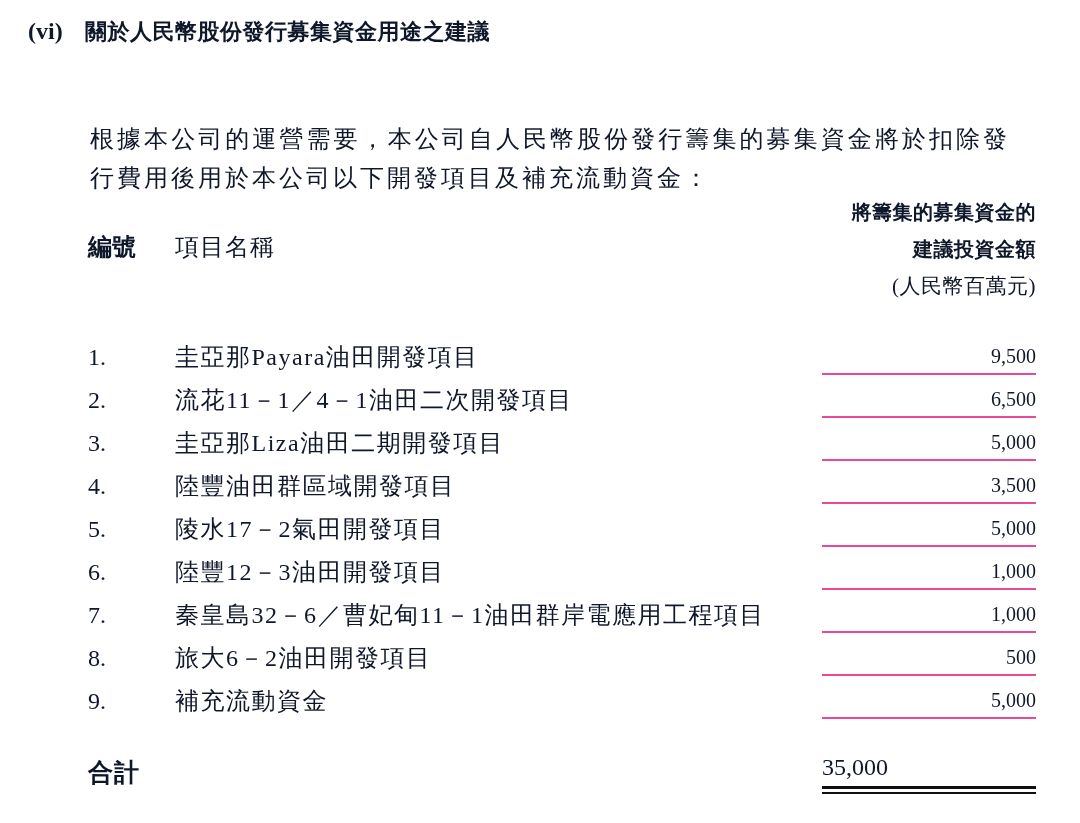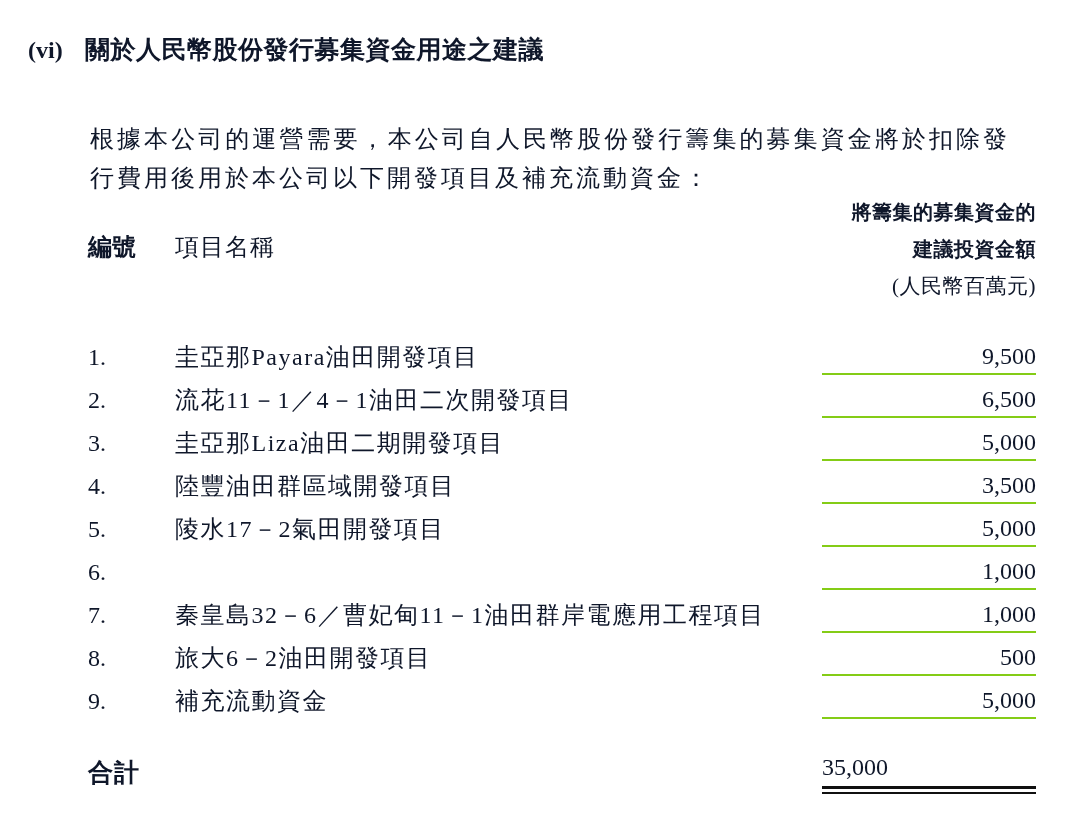--- a/index.html
+++ b/index.html
@@ -27,23 +27,22 @@
     white-space: nowrap;
   }
   .section-marker {
     display: inline-block;
     width: 57px;
     font-weight: bold;
     font-size: 24px;
   }
   .section-title {
     font-weight: bold;
-    font-size: 25px;
+    font-size: 22px;
     letter-spacing: 0.5px;
-    margin-top: 16px;
   }
 
   
   .intro {
     position: absolute;
     top: 96px;
     left: 90px;
     width: 920px;
     font-size: 24px;
     line-height: 39px;
@@ -122,24 +121,24 @@
     font-size: 24px;
     letter-spacing: 1.5px;
     white-space: nowrap;
   }
   .row .amount {
     position: absolute;
     right: 0;
     top: 0;
     width: 214px;
     text-align: right;
-    font-size: 24px;
+    font-size: 20px;
     line-height: 25px;
     padding-bottom: 4px;
-    border-bottom: 2px solid #84cc16;
+    border-bottom: 2px solid #ec4899;
   }
 
   
   .total-row {
     position: absolute;
     top: 754px;
     left: 88px;
     right: 44px;
     height: 55px;
   }
@@ -214,20 +213,21 @@
       <span class="name">陸豐油田群區域開發項目</span>
       <span class="amount">3,500</span>
     </div>
     <div class="row">
       <span class="no">5.</span>
       <span class="name">陵水17－2氣田開發項目</span>
       <span class="amount">5,000</span>
     </div>
     <div class="row">
       <span class="no">6.</span>
+      <span class="name">陸豐12－3油田開發項目</span>
       <span class="amount">1,000</span>
     </div>
     <div class="row">
       <span class="no">7.</span>
       <span class="name">秦皇島32－6／曹妃甸11－1油田群岸電應用工程項目</span>
       <span class="amount">1,000</span>
     </div>
     <div class="row">
       <span class="no">8.</span>
       <span class="name">旅大6－2油田開發項目</span>

